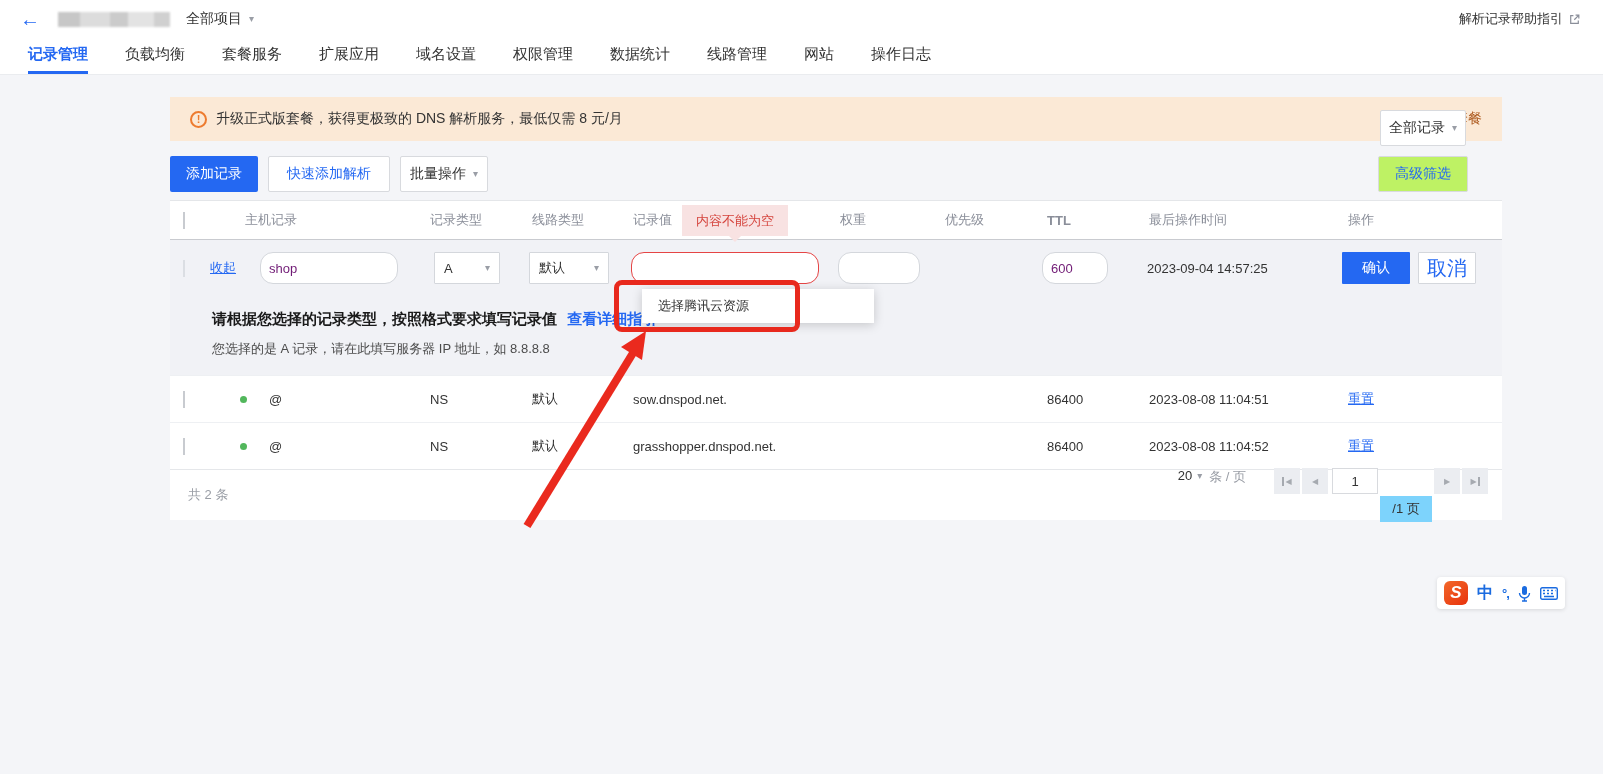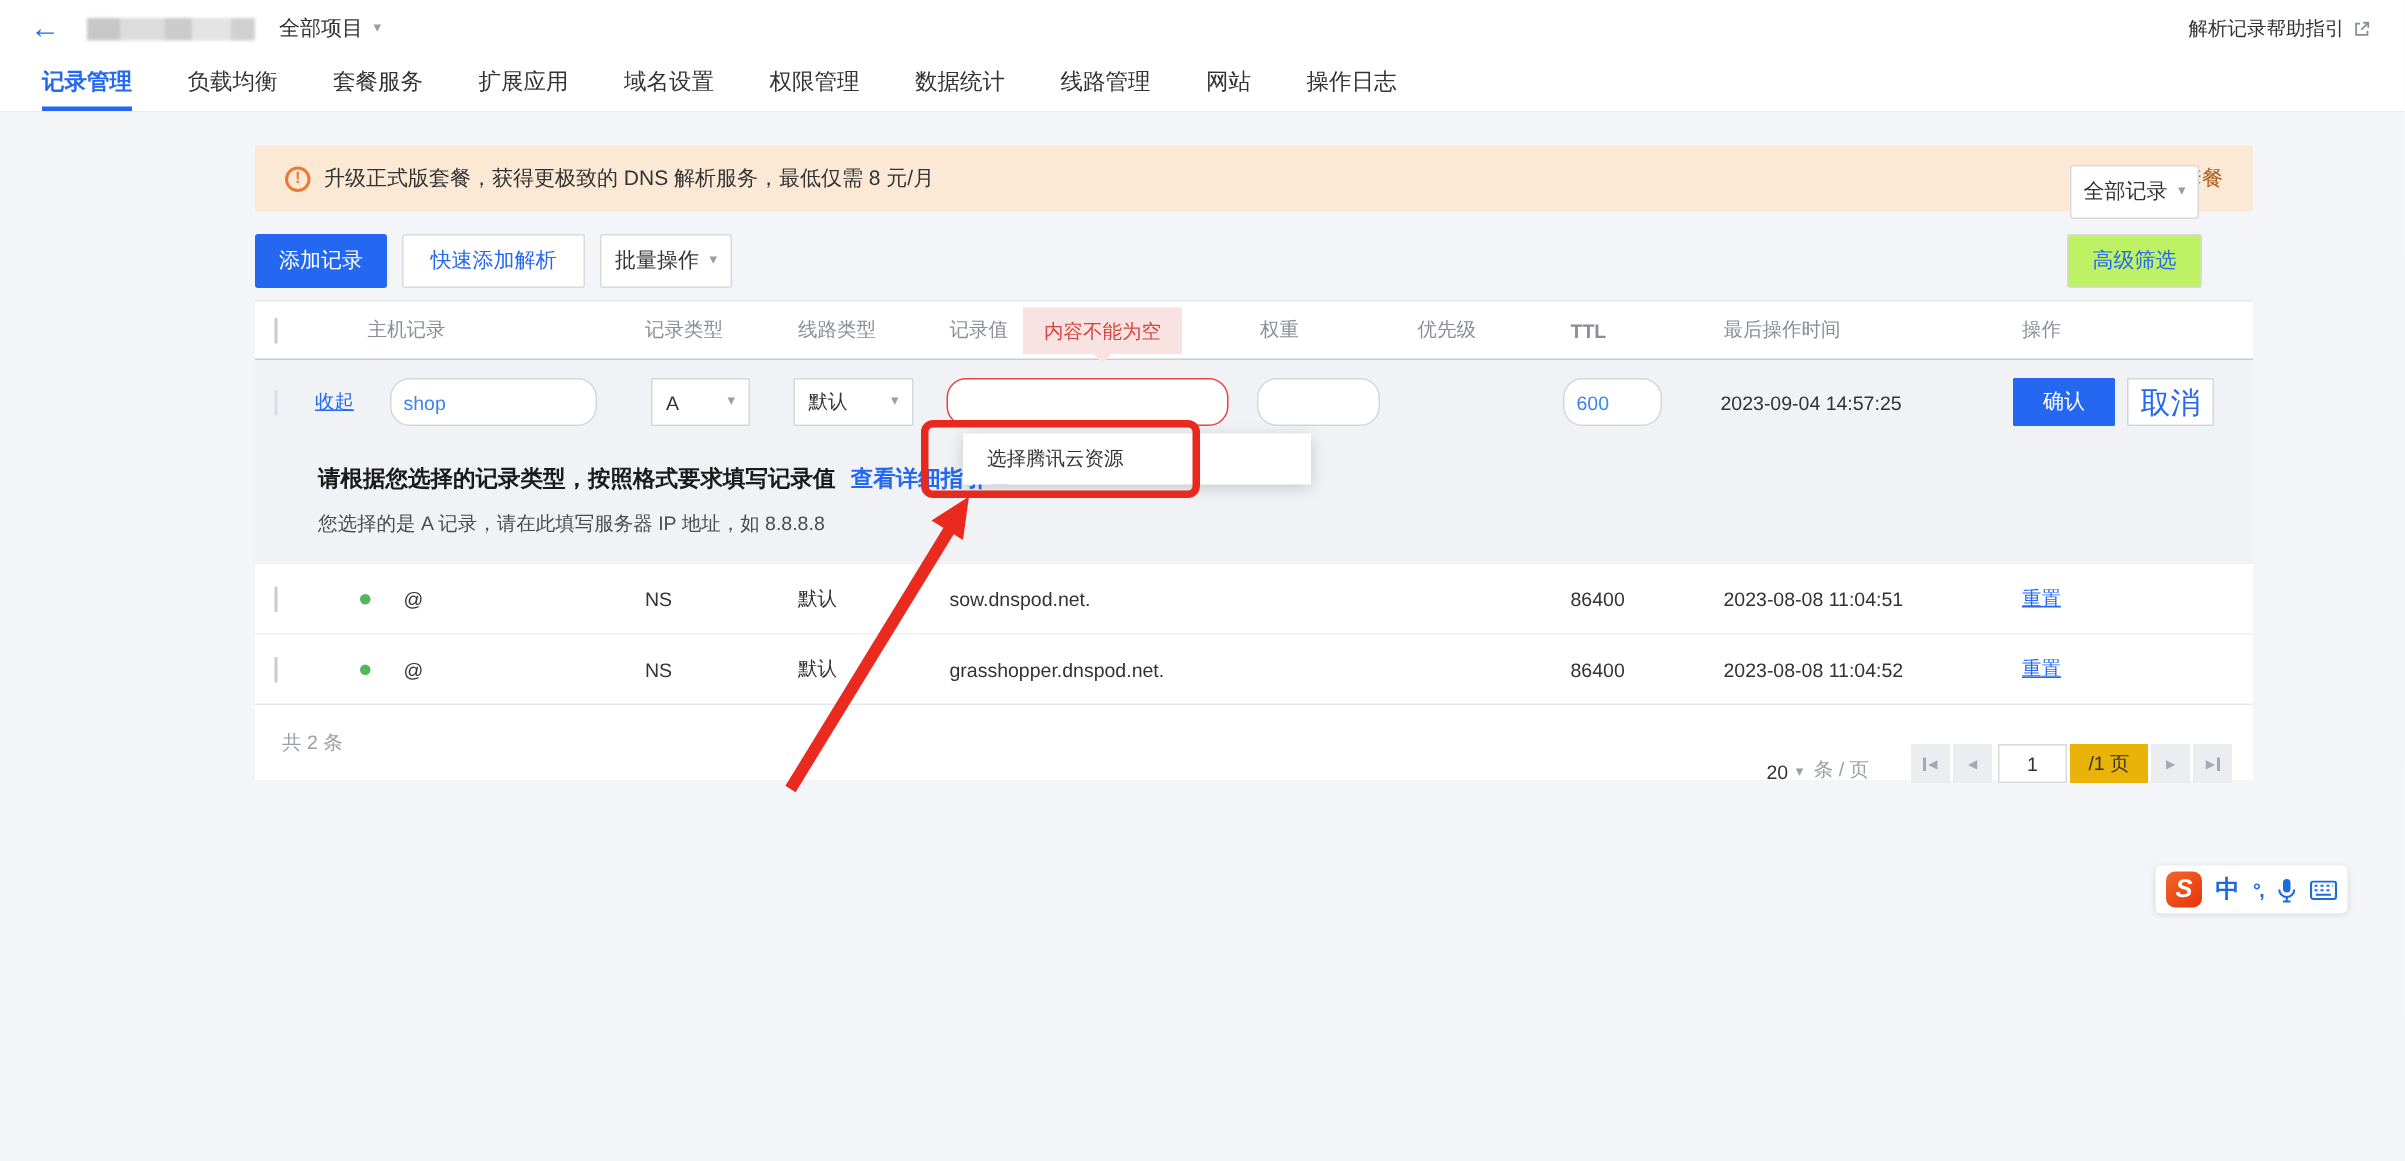--- a/index.html
+++ b/index.html
@@ -48,21 +48,21 @@
   .thead { height:40px; color:#8a8e99; border-top:1px solid #e4e6e9; border-bottom:1px solid #c9cbd0; }
   .cb { width:16px; height:16px; border:1px solid #c8cbd0; background:#fff; margin-left:13px; cursor:pointer; }
   .cb.dim { background:#e8eaee; border-color:#dbdee3; }
   .h-host { padding-left:35px; } .h-type { padding-left:10px; } .h-line { padding-left:17px; }
   .h-val { padding-left:8px; } .h-wt { padding-left:10px; } .h-pri { padding-left:15px; }
   .h-ttl { padding-left:17px; font-weight:bold; color:#8a8e99; } .h-time { padding-left:14px; } .h-op { padding-left:18px; }
   .edit-area { background:#f1f2f6; }
   .edit-row { height:56px; }
   .link { color:#2468f2; cursor:pointer; }
   .u { text-decoration:underline; }
-  .inp { height:32px; border:1px solid #d4d7dc; background:#fff; font-size:13px; color:#3b82f6; padding:0 8px; outline:none; border-radius:13px; }
+  .inp { height:32px; border:1px solid #d4d7dc; background:#fff; font-size:13px; color:#701a75; padding:0 8px; outline:none; border-radius:13px; }
   .host-inp { width:138px; margin-left:24px; }
   .sel { height:32px; border:1px solid #d4d7dc; background:#fff; display:flex; align-items:center; justify-content:space-between; padding:0 9px; color:#333; cursor:pointer; border-radius:1px; }
   .sel-type { width:66px; margin-left:14px; }
   .sel-line { width:80px; margin-left:14px; }
   .val-inp { width:188px; margin-left:6px; border-color:#e54545; }
   .wt-inp { width:82px; margin-left:8px; }
   .ttl-inp { width:66px; margin-left:12px; }
   .etime { padding-left:12px; color:#333; }
   .confirm { width:68px; height:32px; background:#2468f2; color:#fff; border:none; font-size:14px; margin-left:12px; cursor:pointer; border-radius:1px; }
   .cancel { width:58px; height:32px; background:#fff; border:1px solid #d4d7dc; color:#2468f2; font-size:20px; margin-left:8px; cursor:pointer; border-radius:1px; }
@@ -70,28 +70,28 @@
   .help { padding:14px 0 0 42px; height:79px; }
   .help-bold { font-size:15px; font-weight:bold; color:#1a1a1a; }
   .help-bold .link { font-weight:bold; margin-left:6px; }
   .help-detail { font-size:13px; color:#4c4c4c; margin-top:11px; }
   .data-row { height:47px; border-top:1px solid #eef0f3; background:#fff; }
   .dot { width:7px; height:7px; border-radius:50%; background:#52b75c; margin-left:30px; }
   .d-host { margin-left:22px; color:#333; }
   .d-type { padding-left:10px; } .d-line { padding-left:17px; } .d-val { padding-left:8px; }
   .d-ttl { padding-left:17px; } .d-time { padding-left:14px; } .d-op { padding-left:18px; }
   .tfoot { height:51px; border-top:1px solid #e5e7ea; display:flex; align-items:center; padding:0 14px 0 18px; color:#9a9ea6; background:#fff; }
-  .pager { margin-left:auto; display:flex; align-items:flex-end; }
+  .pager { margin-left:auto; display:flex; align-items:flex-start; }
   .psize { display:flex; align-items:center; gap:5px; color:#333; cursor:pointer; }
   .perpage { color:#9a9ea6; margin:0 26px 0 7px; }
   .pbtn { width:26px; height:26px; background:#ebedf1; display:flex; align-items:center; justify-content:center; color:#a6aab0; font-size:8px; margin-left:2px; cursor:pointer; }
   .pbtn .bar { width:2px; height:9px; background:#a6aab0; }
   .pbtn .bar.l { margin-right:1px; } .pbtn .bar.r { margin-left:1px; }
   .pcur { width:46px; height:26px; background:#fff; border:1px solid #d8dade; display:flex; align-items:center; justify-content:center; color:#333; margin-left:4px; }
-  .ptotal { width:52px; height:26px; background:#eab308; display:flex; align-items:center; justify-content:center; color:#333; margin-left:2px;margin-top:28px; }
+  .ptotal { width:52px; height:26px; background:#7dd3fc; display:flex; align-items:center; justify-content:center; color:#333; margin-left:2px;margin-top:28px; }
   
   .err-tip { position:absolute; left:512px; top:5px; height:31px; line-height:31px; background:#f8e2e2; color:#d5453e; font-size:13px; padding:0 14px; z-index:3; }
   .err-tip::after { content:""; position:absolute; left:50%; bottom:-6px; margin-left:-6px; border:6px solid transparent; border-top-color:#f8e2e2; border-bottom:none; }
   .res-dd { position:absolute; left:472px; top:89px; width:232px; height:34px; background:#fff; box-shadow:0 2px 10px rgba(0,0,0,0.18); display:flex; align-items:center; padding-left:16px; z-index:4; color:#333; cursor:pointer; }
   .anno-rect { position:absolute; left:444px; top:80px; width:186px; height:52px; border:5px solid #e8291d; border-radius:8px; z-index:5; pointer-events:none; }
   .anno-arrow { position:absolute; left:0; top:0; z-index:6; pointer-events:none; }
   
   .ime { position:absolute; left:1437px; top:577px; height:32px; display:flex; align-items:center; gap:9px; background:#fff; border-radius:4px; padding:0 7px; box-shadow:0 1px 4px rgba(0,0,0,0.12); }
   .slogo { width:24px; height:24px; background:linear-gradient(140deg,#f2682a,#e8320c); border-radius:6px; color:#fff; font-weight:bold; font-style:italic; font-size:17px; display:flex; align-items:center; justify-content:center; cursor:pointer; }
   .ime-mode { color:#1a6be0; font-weight:bold; font-size:16px; cursor:pointer; }

